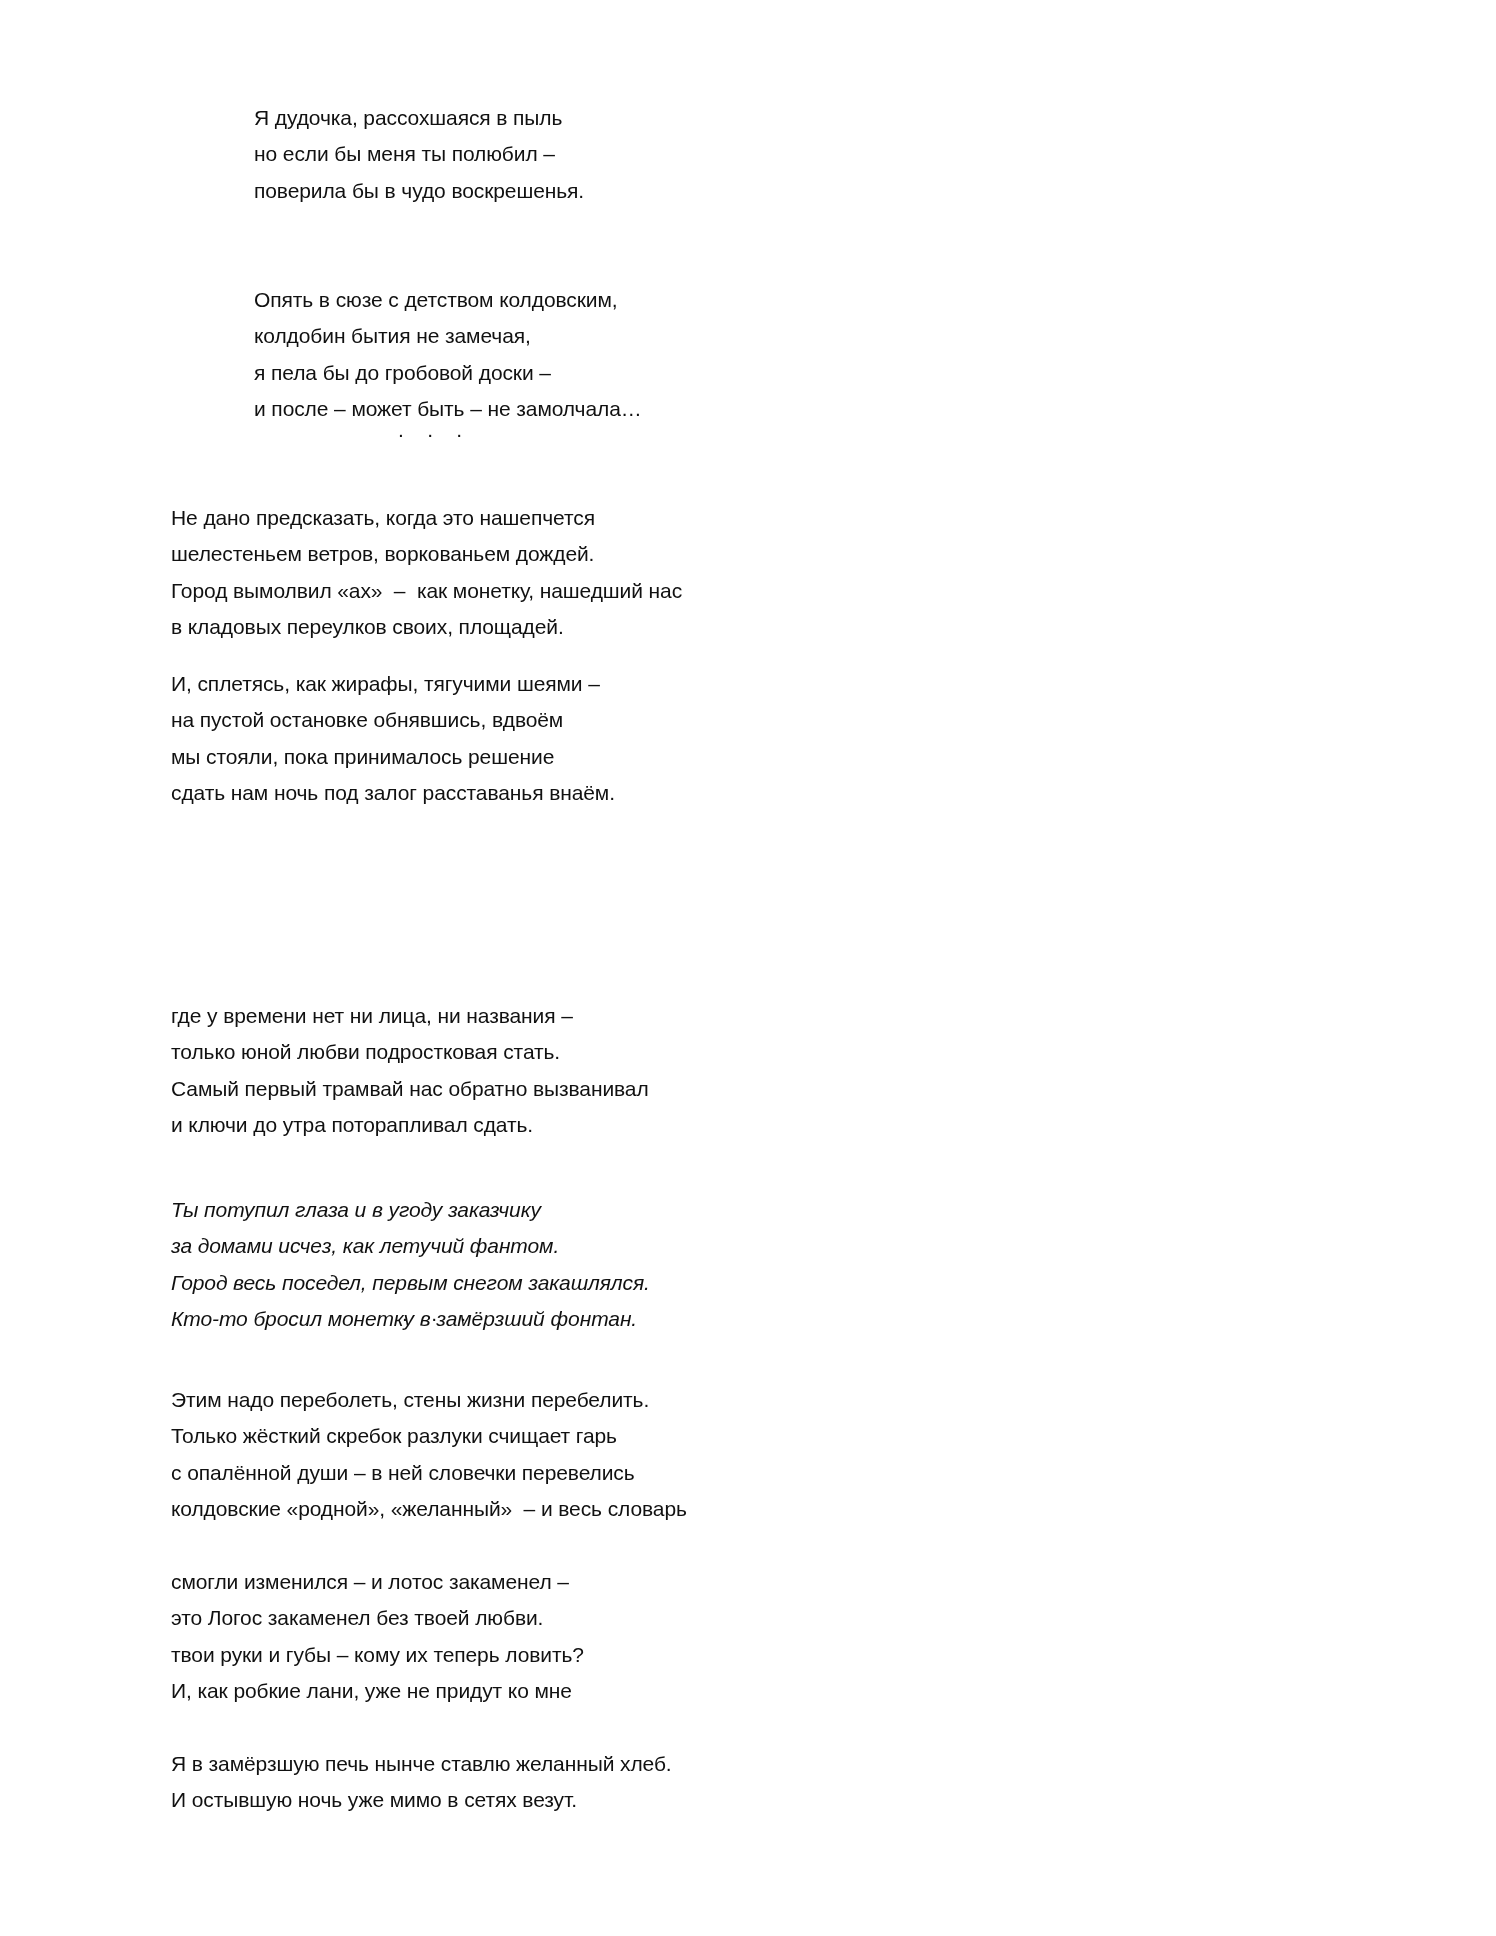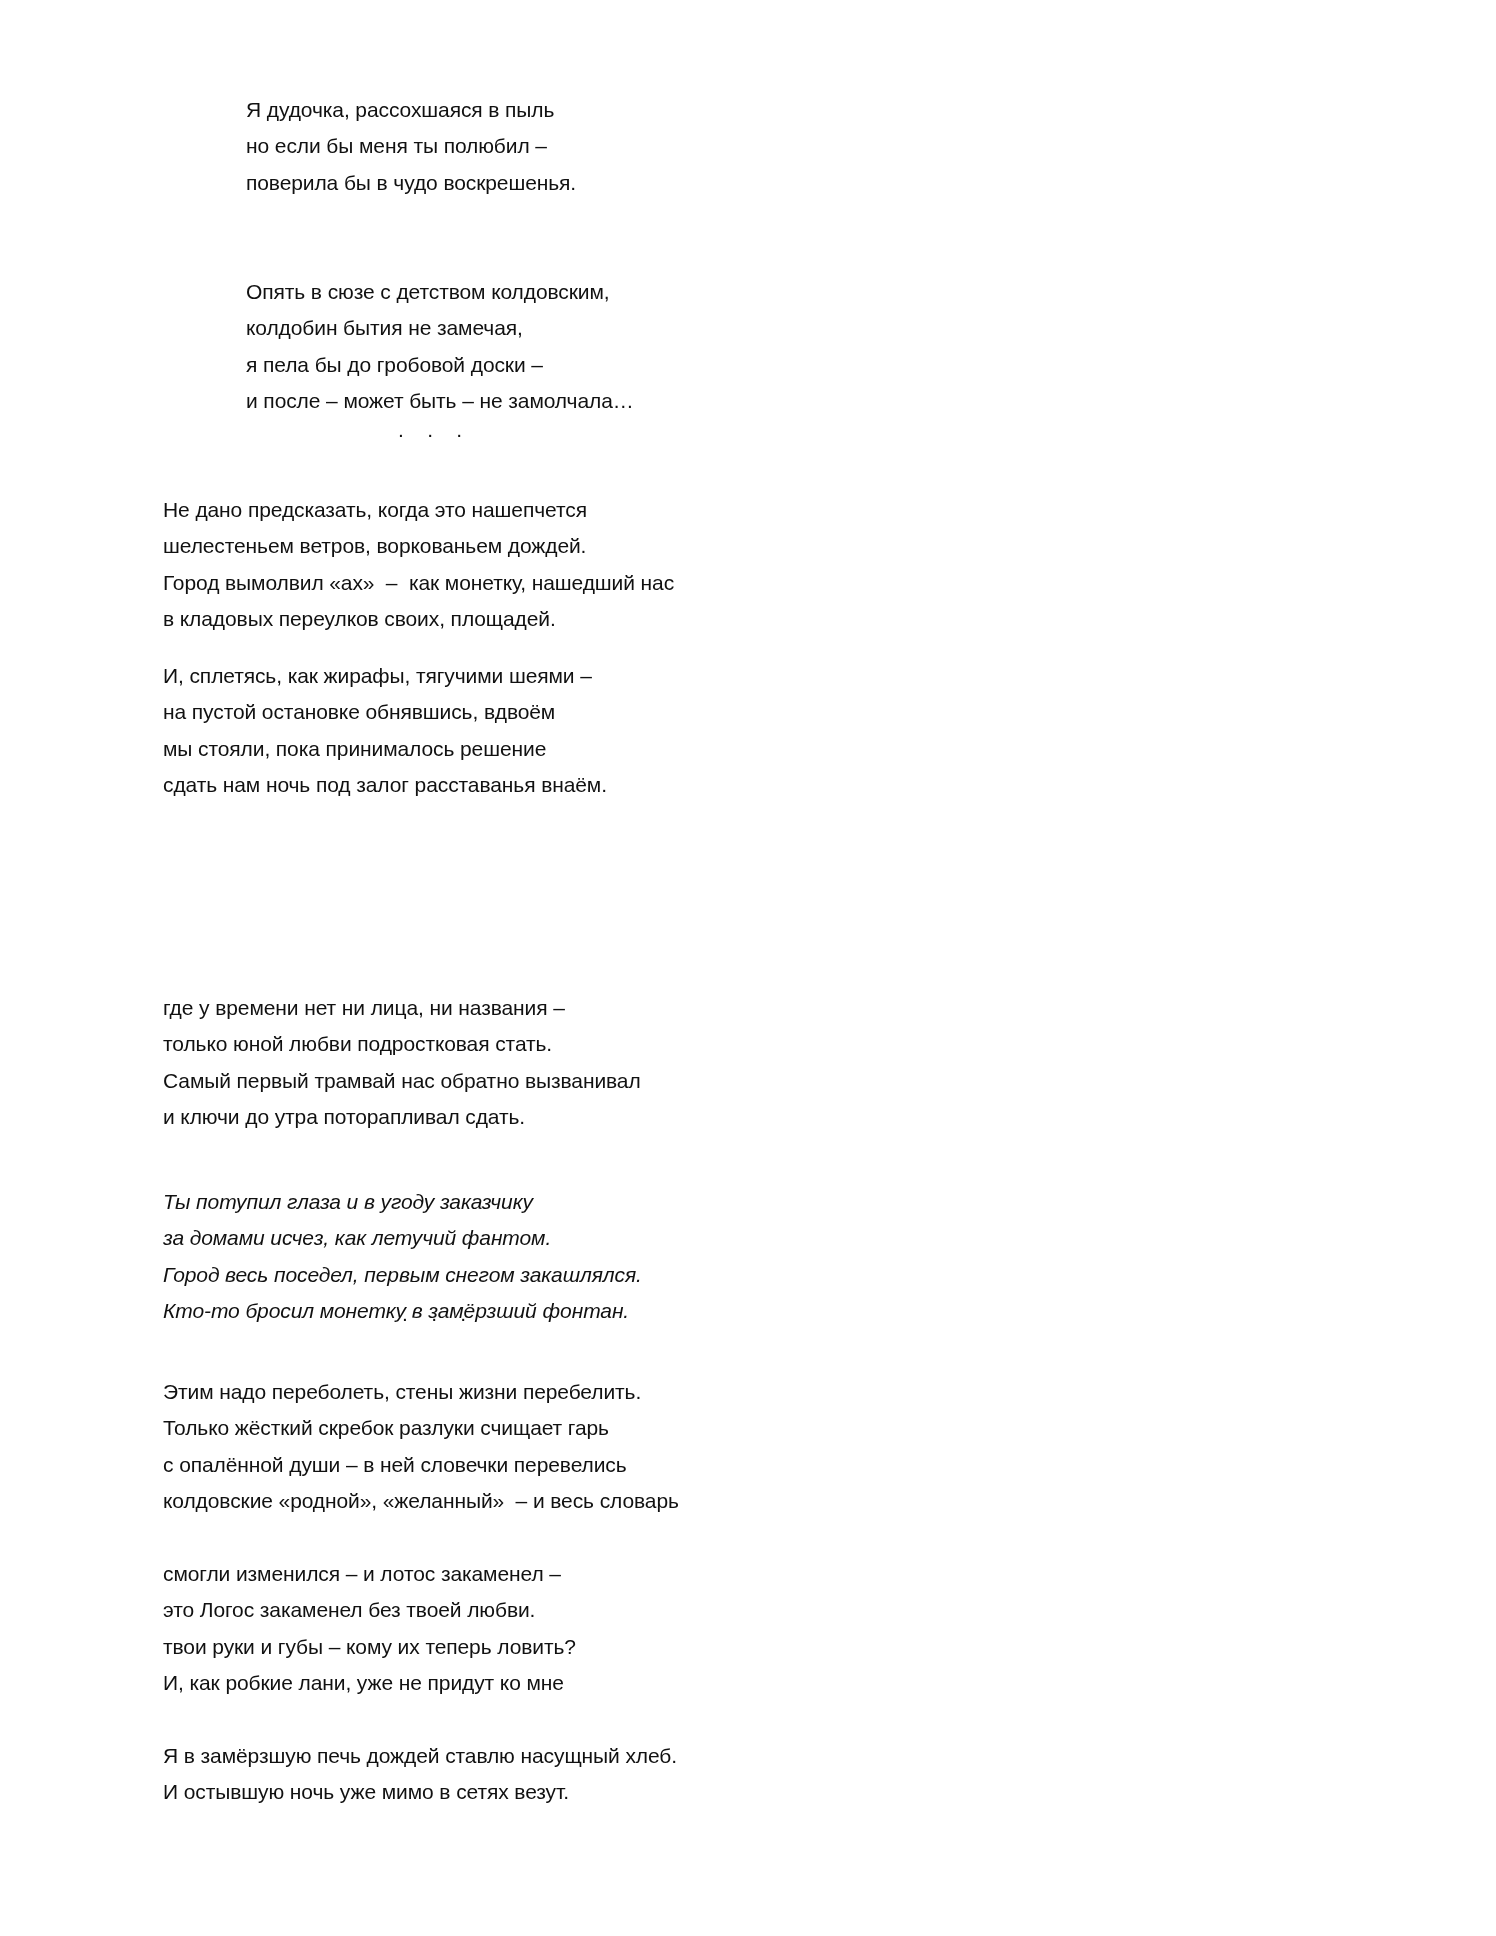--- a/index.html
+++ b/index.html
@@ -1,19 +1,19 @@
 <!DOCTYPE html>
 <html><head>
 <meta charset="utf-8">
 <style>
   html, body { margin: 0; padding: 0; background: #ffffff; }
   body { width: 1496px; height: 1936px; position: relative; overflow: hidden;
          font-family: "Liberation Sans", "DejaVu Sans", sans-serif; color: #111111; }
   .page { position: absolute; left: 0; top: 0; width: 1496px; height: 1936px; background: #fff; }
-  .stanza { position: absolute; margin: 0; }
+  .stanza { position: absolute; margin: 8px; }
   .line { display: block; height: 36.3px; line-height: 36.3px; font-size: 21px; white-space: pre; letter-spacing: -0.1px; }
   .dots { position: absolute; font-size: 21px; letter-spacing: 0; white-space: pre; }
 </style>
 </head>
 <body>
 
 <div class="page">
 
   <div class="stanza" style="left:246px; top:92px;">
     <span class="line">Я дудочка, рассохшаяся в пыль</span>
@@ -69,17 +69,17 @@
   </div>
 
   <div class="stanza" style="left:163px; top:1556px;">
     <span class="line">смогли изменился – и лотос закаменел –</span>
     <span class="line">это Логос закаменел без твоей любви.</span>
     <span class="line">твои руки и губы – кому их теперь ловить?</span>
     <span class="line">И, как робкие лани, уже не придут ко мне</span>
   </div>
 
   <div class="stanza" style="left:163px; top:1738px;">
-    <span class="line">Я в замёрзшую печь дождей ставлю насущный хлеб.</span>
+    <span class="line">Я в замёрзшую печь нынче ставлю желанный хлеб.</span>
     <span class="line">И остывшую ночь уже мимо в сетях везут.</span>
   </div>
 
 </div>
 
 </body></html>

